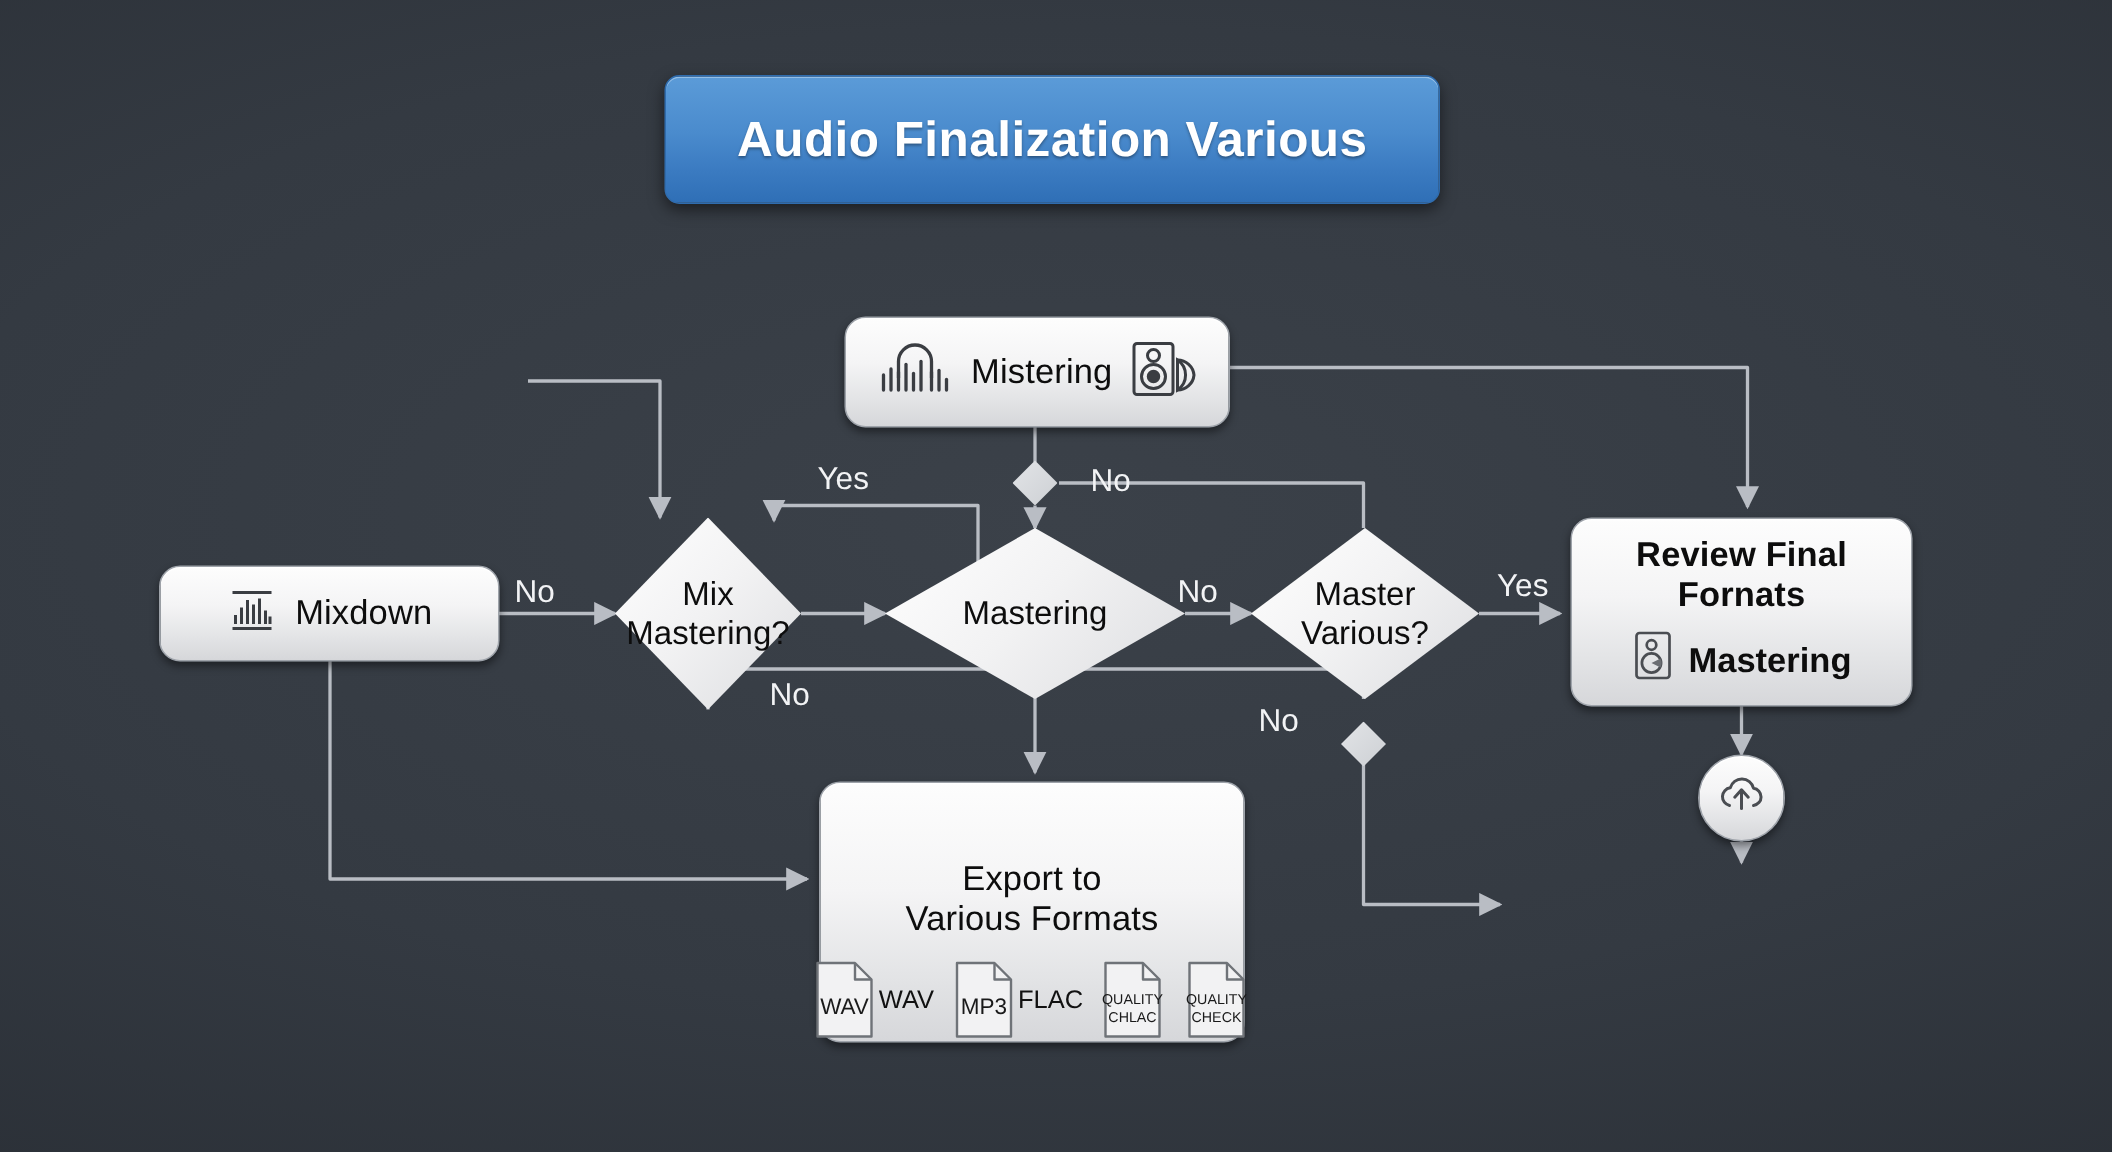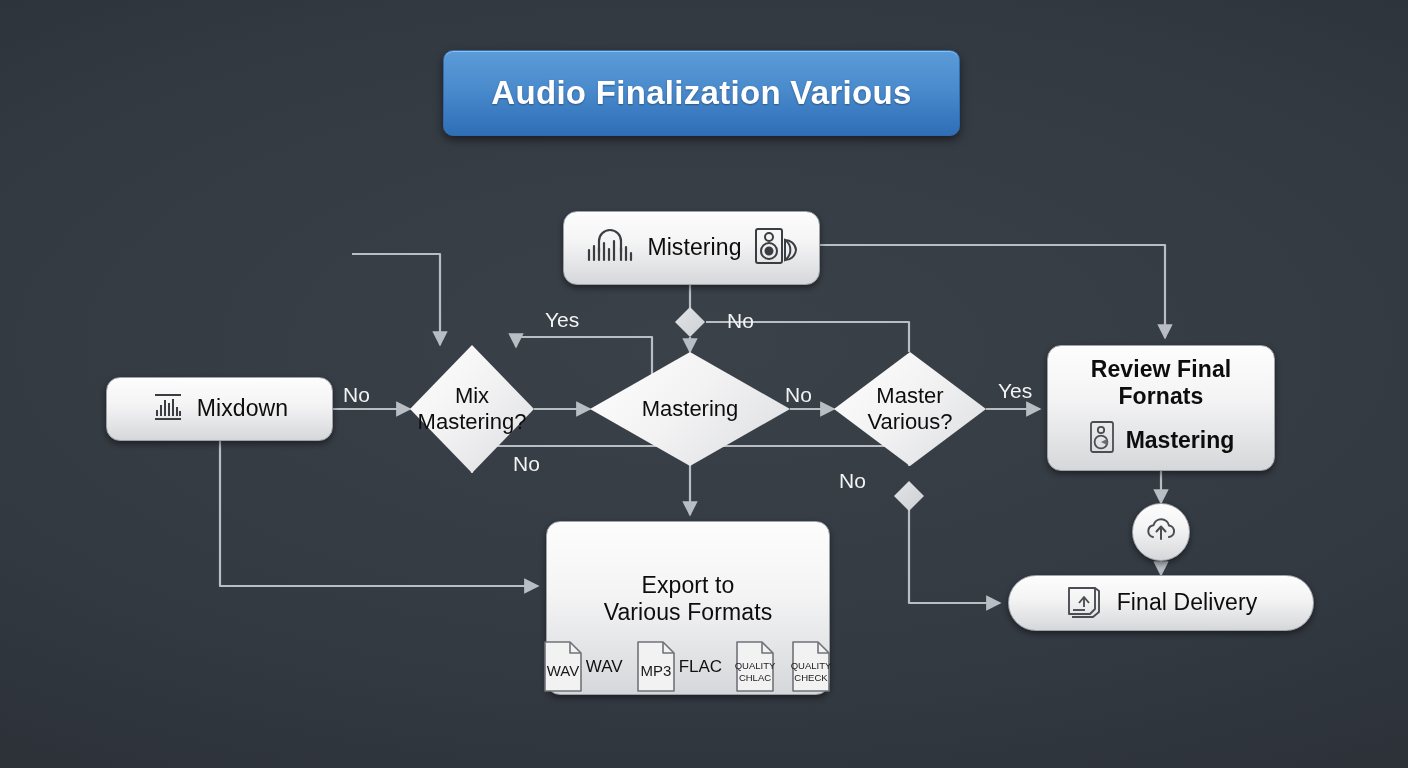--- a/index.html
+++ b/index.html
@@ -353,36 +353,20 @@
       <svg width="34" height="30" viewBox="0 0 34 30">
         <g stroke="#4a4d52" stroke-width="2" fill="none" stroke-linecap="round" stroke-linejoin="round">
           <path d="M9 22 A6 6 0 0 1 9.5 10.2 A8 8 0 0 1 25 10.5 A5.8 5.8 0 0 1 25 22"></path>
           <line x1="17" y1="24" x2="17" y2="12"></line>
           <path d="M12.5 16.5 L17 11.5 L21.5 16.5"></path>
         </g>
       </svg>
     </span>
   </div>
 
-  <div class="node pill" id="node-final-delivery" style="left:1008px; top:575px; width:306px; height:56px;">
-    <div class="row" style="gap:14px;">
-      <span class="ico">
-        <svg width="38" height="36" viewBox="0 0 38 36">
-          <g stroke="#4a4d52" stroke-width="1.9" fill="none" stroke-linejoin="round">
-            <path d="M4 5 H30 V26 L25 31 H4 Z"></path>
-            <path d="M30 5 L34 8 V29 L28 34 H7"></path>
-            <path d="M14 20 L19 14 L24 20"></path>
-            <line x1="19" y1="14" x2="19" y2="24"></line>
-            <line x1="8" y1="27" x2="20" y2="27"></line>
-          </g>
-        </svg>
-      </span>
-      <span class="node-label">Final Delivery</span>
-    </div>
-  </div>
 
   <span class="elabel" style="left:343px; top:383px;">No</span>
 
   <span class="elabel" style="left:545px; top:308px;">Yes</span>
 
   <span class="elabel" style="left:513px; top:452px;">No</span>
 
   <span class="elabel" style="left:727px; top:309px;">No</span>
 
   <span class="elabel" style="left:785px; top:383px;">No</span>

